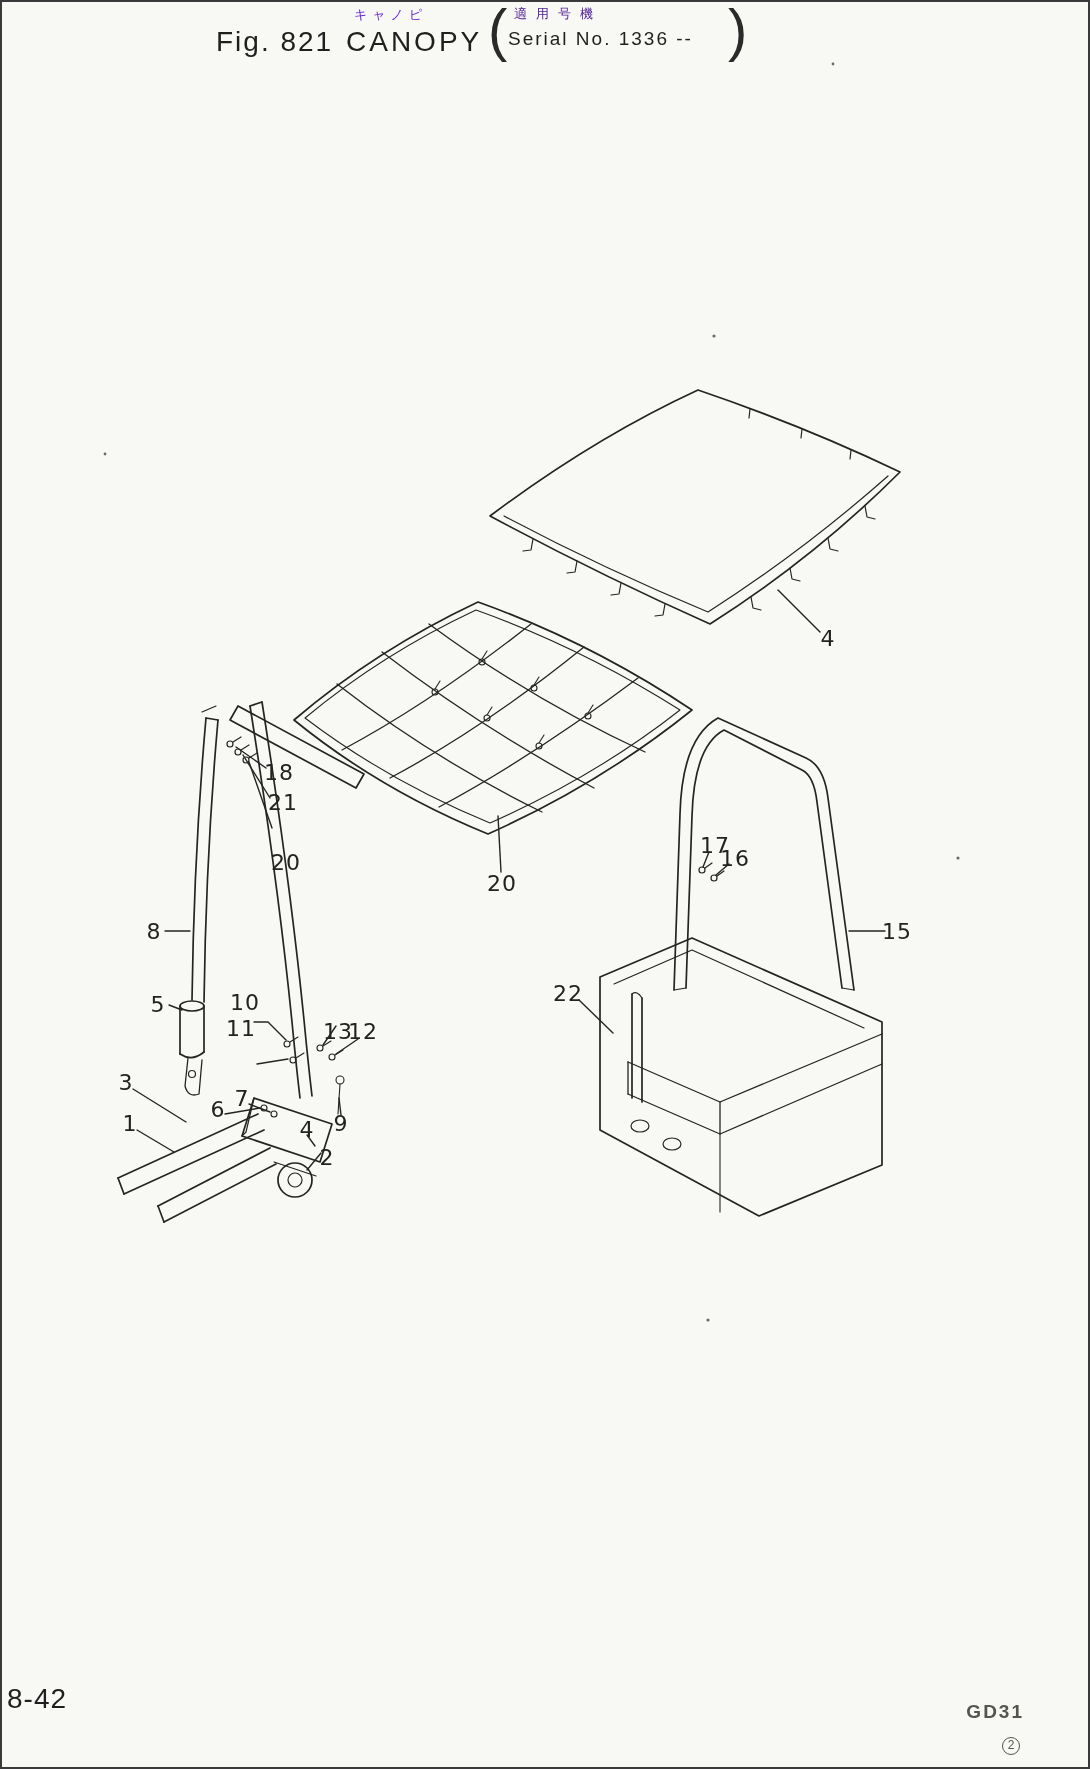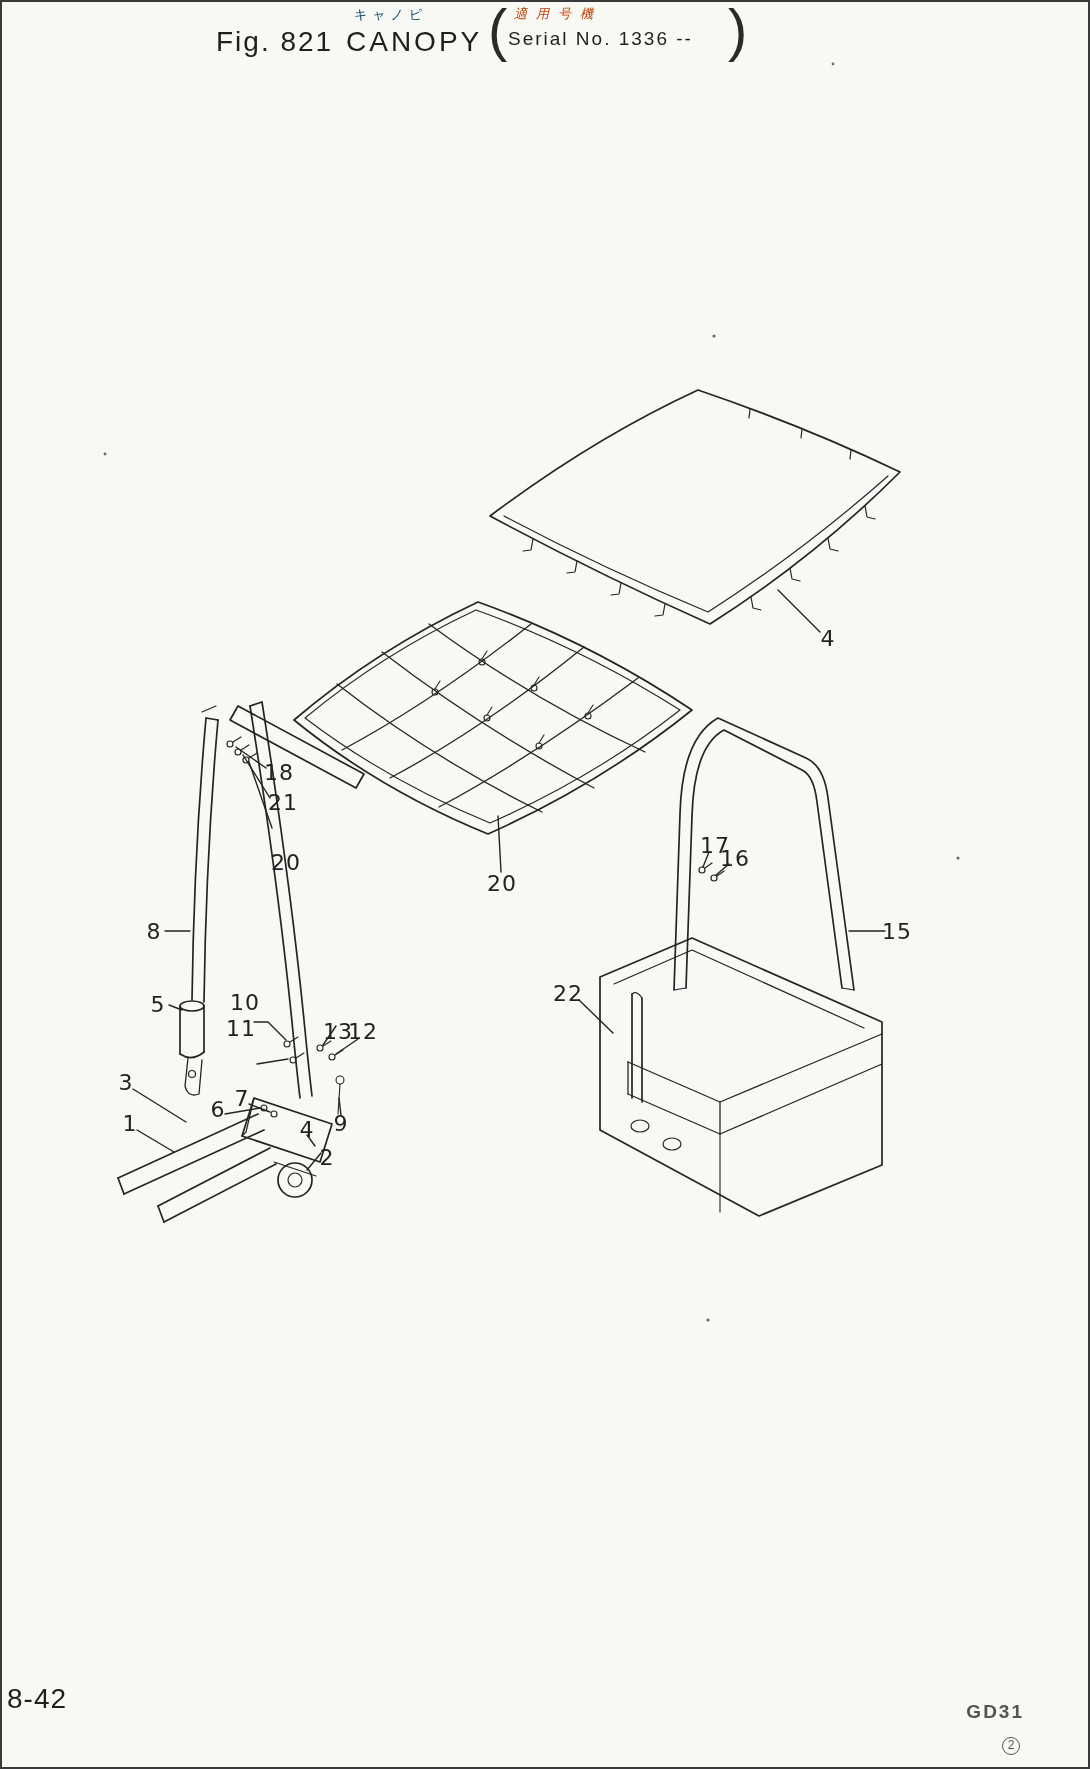--- a/index.html
+++ b/index.html
@@ -4,26 +4,26 @@
 <style>
   * { margin:0; padding:0; box-sizing:border-box; }
   html,body { background:#d8d8d4; font-family:"Liberation Sans", sans-serif; }
   .page {
     position:relative; width:1090px; height:1769px;
     background:#f8f8f4; border:2px solid #3a3a3a; overflow:hidden; color:#1f1f1f;
   }
   
   .hdr { position:absolute; }
   .fig-label   { left:214px; top:24px; font-size:28px; letter-spacing:2px; }
-  .title-jp    { left:352px; top:4px;  font-size:13px; letter-spacing:5px; color:#0c4a6e; }
+  .title-jp    { left:352px; top:4px;  font-size:13px; letter-spacing:5px; color:#6d28d9; }
   .title-en    { left:344px; top:24px; font-size:28px; letter-spacing:3px; }
   .paren       { top:-4px; font-size:58px; font-weight:300; line-height:1.1; color:#2a2a2a; }
   .paren-open  { left:486px; }
   .paren-close { left:726px; }
-  .serial-jp   { left:512px; top:3px;  font-size:13px; letter-spacing:9px; color:#c2410c;font-style:italic; }
+  .serial-jp   { left:512px; top:3px;  font-size:13px; letter-spacing:9px; color:#4c1d95; }
   .serial-en   { left:506px; top:26px; font-size:19px; letter-spacing:2px; }
   
   .drawing { position:absolute; inset:0; }
   .drawing svg { position:absolute; left:0; top:0; }
   #callouts { position:absolute; inset:0; pointer-events:none; }
   .callout {
     position:absolute; transform:translate(-50%,-50%);
     font-family:"DejaVu Sans", sans-serif; font-size:22px; font-weight:500;
     color:#222; letter-spacing:1px; white-space:nowrap;
   }

